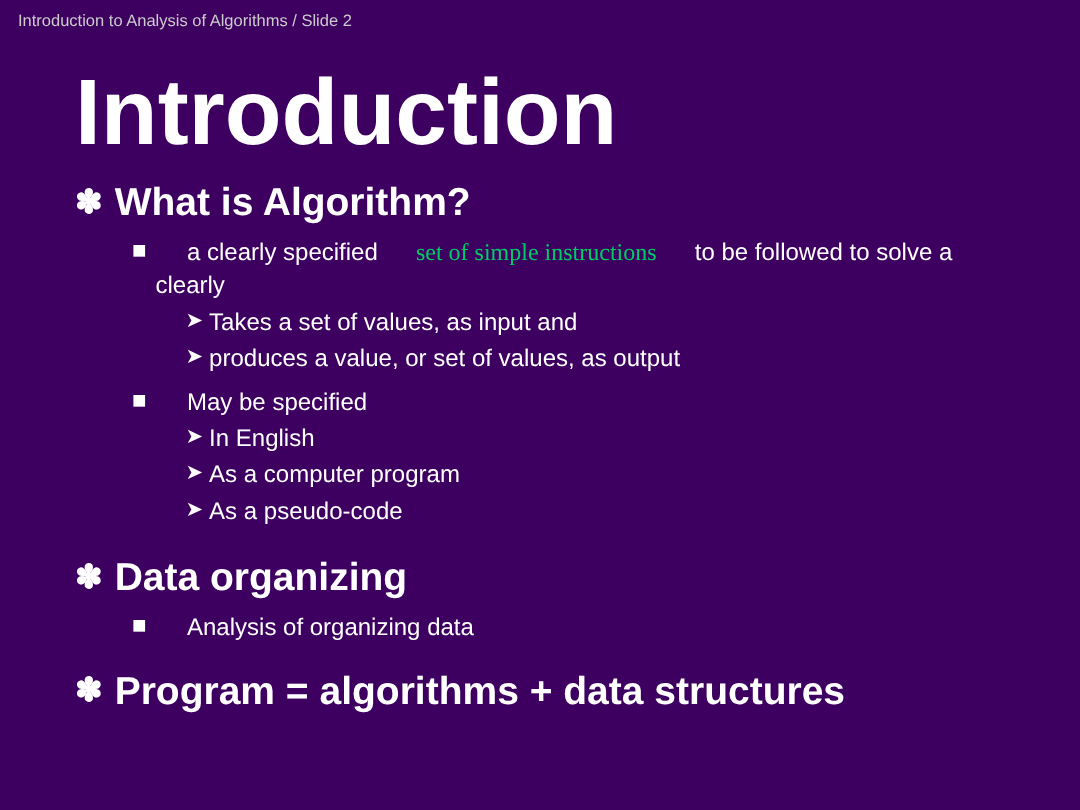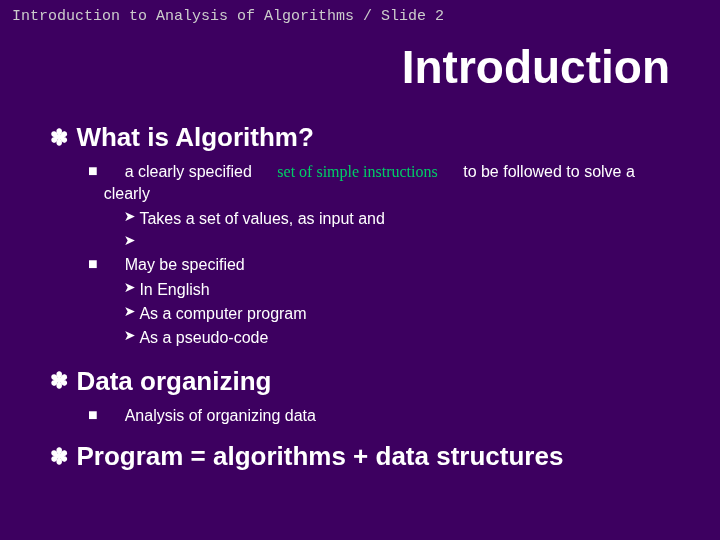--- a/index.html
+++ b/index.html
@@ -9,34 +9,33 @@
       background: #3d0060;
       font-family: Arial, sans-serif;
       color: #ffffff;
       overflow: hidden;
       position: relative;
     }
     .slide-label {
       position: absolute;
       top: 8px;
       left: 12px;
-      font-size: 15px;
+      font-size: 11px;
       color: #cccccc;
-      font-family: Liberation Mono, monospace;
     }
     .slide-content {
       padding: 20px 50px 20px 50px;
       padding-top: 30px;
     }
     .main-title {
-      text-align: right;
-      font-size: 46px;
+      text-align: left;
+      font-size: 62px;
       font-weight: bold;
       color: #ffffff;
-      margin-bottom: 28px;
+      margin-bottom: 8px;
       margin-top: 10px;
     }
     .section {
       margin-bottom: 14px;
     }
     .section-heading {
       font-size: 26px;
       font-weight: bold;
       color: #ffffff;
       display: flex;
@@ -124,20 +123,21 @@
         <span class="sub-bullet">■</span>
         <div>
           <span class="sub-item-text">a clearly specified </span><span class="sub-item-text highlight-green">set of simple instructions</span><span class="sub-item-text"> to be followed to solve a clearly</span>
           <div class="sub-sub-items">
             <div class="sub-sub-item">
               <span class="sub-sub-bullet">➤</span>
               <span class="sub-sub-text">Takes a set of values, as input and</span>
             </div>
             <div class="sub-sub-item">
               <span class="sub-sub-bullet">➤</span>
+              <span class="sub-sub-text">produces a value, or set of values, as output</span>
             </div>
           </div>
         </div>
       </div>
 
       <div class="sub-item">
         <span class="sub-bullet">■</span>
         <div>
           <span class="sub-item-text">May be specified</span>
           <div class="sub-sub-items">

